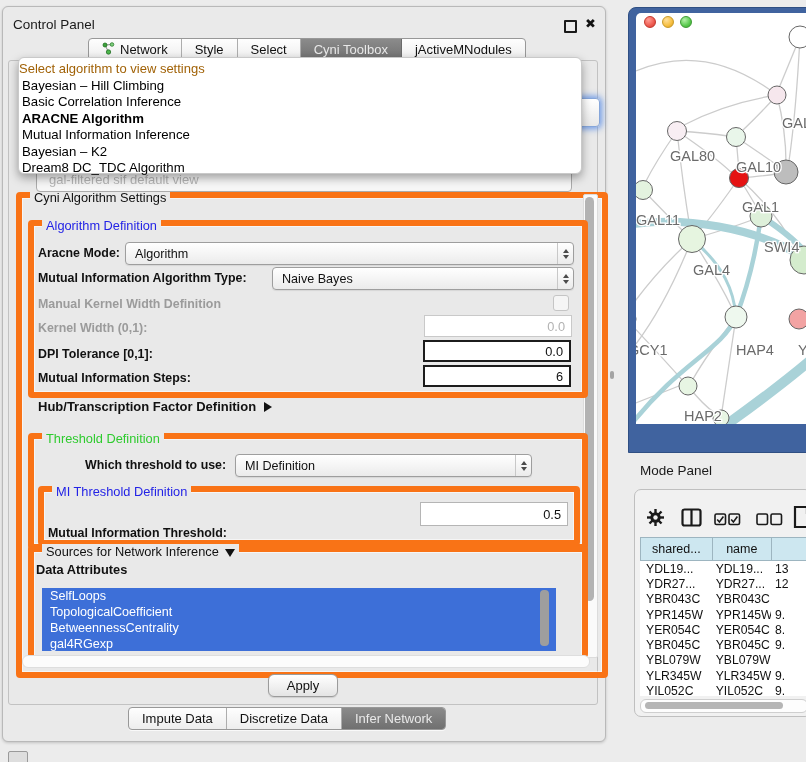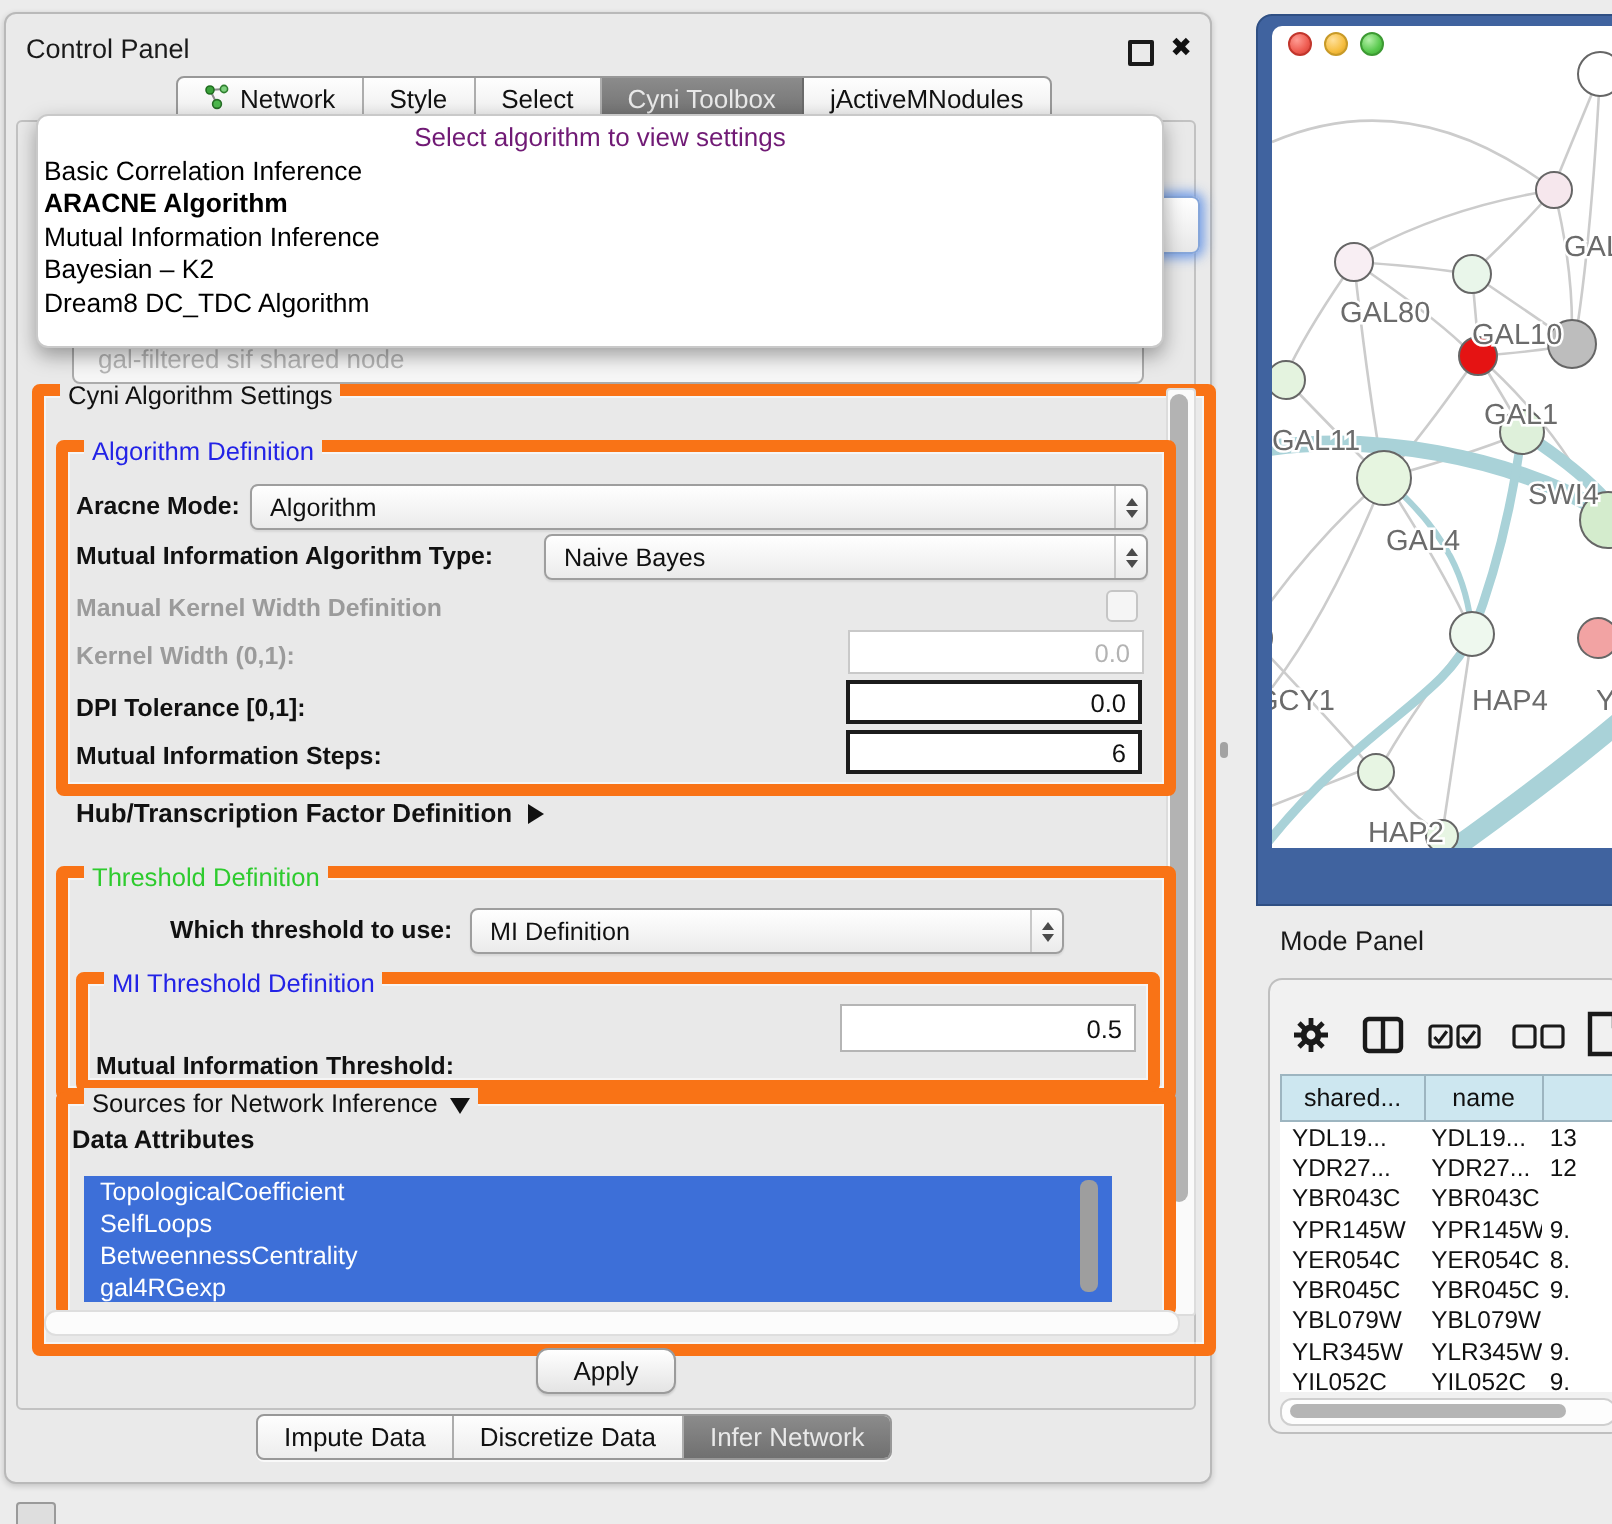--- a/index.html
+++ b/index.html
@@ -70,21 +70,21 @@
   .vscroll-thumb{position:absolute;left:1px;top:2px;width:9px;height:404px;background:#b3b3b3;border-radius:5px;}
   .hscroll{position:absolute;left:22px;top:655px;width:566px;height:11px;background:#fcfcfc;border:1px solid #dedede;border-radius:6px;}
 
   .apply-btn{position:absolute;left:268px;top:674px;width:70px;height:23px;border:1px solid #9b9b9b;border-radius:6px;
     background:linear-gradient(#ffffff,#e4e4e4);font-size:13px;color:#111;display:flex;align-items:center;justify-content:center;
     box-shadow:0 1px 1px rgba(0,0,0,.12);}
 
   
   .popup{left:18px;top:57px;width:562px;height:115px;background:#fff;border:1px solid #c9c9c9;border-radius:6px;
     box-shadow:0 4px 10px rgba(0,0,0,.35);z-index:60;}
-  .popup .prompt{text-align:center;color:#701a75;font-size:13px;padding-top:3px;height:17px;}
+  .popup .prompt{color:#a16207;font-size:13px;padding-top:3px;height:17px;}
   .popup .item{font-size:13.2px;color:#000;padding-left:3px;height:16.4px;line-height:16.4px;white-space:nowrap;}
   .popup .item.bold{font-weight:bold;}
 
   
   .glow-combo{left:558px;top:98px;width:40px;height:27px;border:1px solid #86a6da;border-radius:4px;
     background:linear-gradient(#ffffff,#e8e8e8);box-shadow:0 0 6px 2px rgba(92,142,230,.85);z-index:5;}
   .ghost-combo{left:36px;top:166px;width:522px;height:24px;border:1px solid #ababab;border-radius:4px;background:#f6f6f6;
     font-size:13px;color:#b5b5b5;display:flex;align-items:center;padding-left:12px;z-index:4;}
 
   
@@ -139,21 +139,21 @@
     </div>
     <div class="tab">
       <span>jActiveMNodules</span>
     </div>
   </div>
 
 <div class="abs mainpanel"></div>
 
 <div class="abs glow-combo"></div>
 <div class="abs ghost-combo">
-  <span>gal-filtered sif shared node</span>
+  <span>gal-filtered sif default view</span>
 </div>
 
 <div class="fs" style="left:16px;top:192px;width:580px;height:474px;">
   <span class="fs-title">Cyni Algorithm Settings</span>
 </div>
 <div class="vscroll-track abs">
   <div class="vscroll-thumb"></div>
 </div>
 
 <div class="fs" style="left:28px;top:220px;width:548px;height:166px;">
@@ -203,22 +203,22 @@
   <span class="fs-title blue">MI Threshold Definition</span>
 </div>
 <div class="lbl" style="left:48px;top:526px;">Mutual Information Threshold:</div>
 <div class="field thin" style="left:420px;top:502px;width:134px;height:22px;">0.5</div>
 
 <div class="fs" style="left:28px;top:546px;width:548px;height:106px;border-bottom:none;">
   <span class="fs-title"><span>Sources for Network Inference</span><span class="tri-down"></span></span>
 </div>
 <div class="lbl" style="left:36px;top:562px;font-size:12.8px;">Data Attributes</div>
 <div class="attr-list" id="attr-list">
+    <div class="attr-item">SelfLoops</div>
     <div class="attr-item">TopologicalCoefficient</div>
-    <div class="attr-item">SelfLoops</div>
     <div class="attr-item">BetweennessCentrality</div>
     <div class="attr-item">gal4RGexp</div>
   </div>
 <div class="attr-scroll"></div>
 <div class="hscroll"></div>
 
 <button class="apply-btn">Apply</button>
 
 <div class="abs seg" style="left:128px;top:707px;" id="bottom-tabs">
     <div class="tab">
@@ -228,20 +228,21 @@
       <span>Discretize Data</span>
     </div>
     <div class="tab sel">
       <span>Infer Network</span>
     </div>
   </div>
 
 <div class="abs popup">
   <div class="prompt">Select algorithm to view settings</div>
   <div id="popup-list">
+      <div class="item">Bayesian – Hill Climbing</div>
       <div class="item">Basic Correlation Inference</div>
       <div class="item bold">ARACNE Algorithm</div>
       <div class="item">Mutual Information Inference</div>
       <div class="item">Bayesian – K2</div>
       <div class="item">Dream8 DC_TDC Algorithm</div>
     </div>
 </div>
 
 <div class="abs grip"></div>
 

